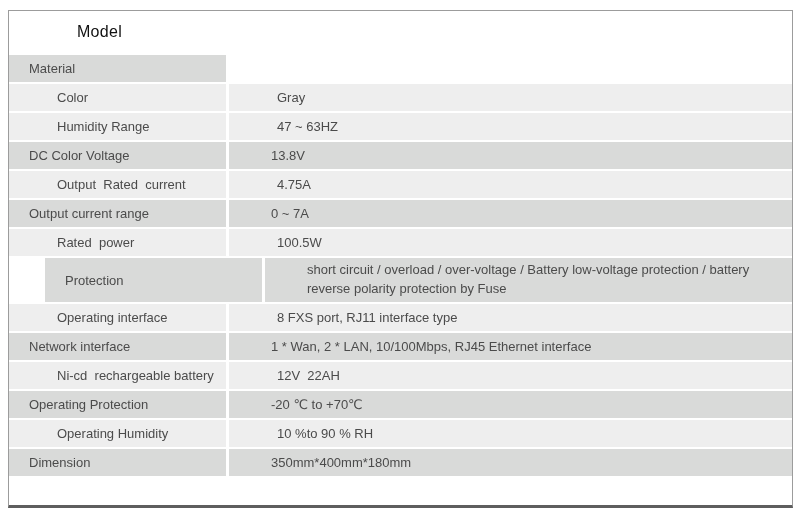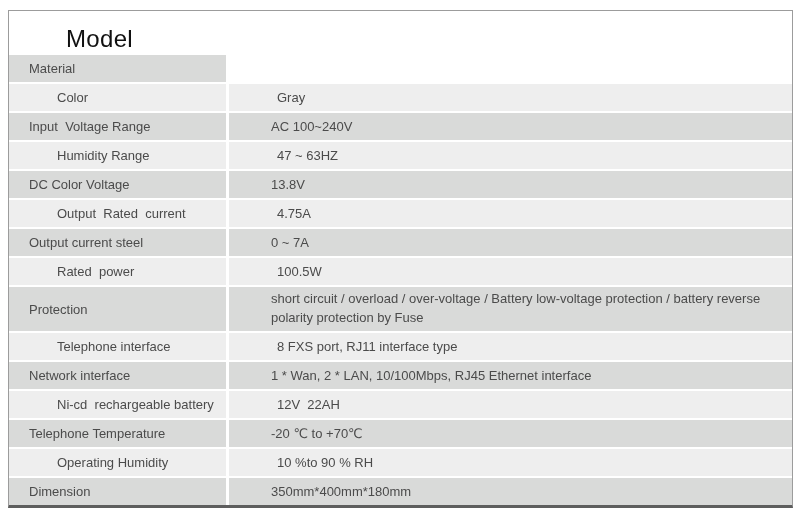--- a/index.html
+++ b/index.html
@@ -31,35 +31,35 @@
   }
   .hdr {
     display: grid;
     grid-template-columns: 217px 1fr;
     column-gap: 3px;
     min-height: 42px;
     background: #ffffff;
   }
   .hdr .cell {
     display: flex;
-    align-items: flex-end;
+    align-items: center;
     justify-content: center;
     background: #ffffff;
-    font-size: 24px;
+    font-size: 16px;
     color: #111111;
     letter-spacing: 0.3px;
   }
   .hdr .cell > span { position: relative; left: -18px; }
   .row {
     display: grid;
     grid-template-columns: 217px 1fr;
     column-gap: 3px;
     min-height: 27px;
   }
-  .row.tall { min-height: 44px; }
+  .row.tall { min-height: 44px; margin-left: 36px; }
   .cellb {
     display: flex;
     align-items: center;
     font-size: 13px;
     color: #4b4b4b;
     white-space: pre-wrap;
     box-sizing: border-box;
   }
   .row .label { padding-left: 20px; }
   .row .value { padding-left: 42px; padding-right: 16px; }
@@ -81,72 +81,68 @@
 
     <div class="row dark">
       <div class="cellb label">Material</div>
     </div>
 
     <div class="row light">
       <div class="cellb label">Color</div>
       <div class="cellb value">Gray</div>
     </div>
 
-    <div class="row dark">
-      <div class="cellb label">Input  Voltage Range</div>
-      <div class="cellb value">AC 100~240V</div>
-    </div>
 
     <div class="row light">
       <div class="cellb label">Humidity Range</div>
       <div class="cellb value">47 ~ 63HZ</div>
     </div>
 
     <div class="row dark">
       <div class="cellb label">DC Color Voltage</div>
       <div class="cellb value">13.8V</div>
     </div>
 
     <div class="row light">
       <div class="cellb label">Output  Rated  current</div>
       <div class="cellb value">4.75A</div>
     </div>
 
     <div class="row dark">
-      <div class="cellb label">Output current steel</div>
+      <div class="cellb label">Output current range</div>
       <div class="cellb value">0 ~ 7A</div>
     </div>
 
     <div class="row light">
       <div class="cellb label">Rated  power</div>
       <div class="cellb value">100.5W</div>
     </div>
 
     <div class="row dark tall">
       <div class="cellb label">Protection</div>
       <div class="cellb value">short circuit / overload / over-voltage / Battery low-voltage protection / battery reverse polarity protection by Fuse</div>
     </div>
 
     <div class="row light">
-      <div class="cellb label">Telephone interface</div>
+      <div class="cellb label">Operating interface</div>
       <div class="cellb value">8 FXS port, RJ11 interface type</div>
     </div>
 
     <div class="row dark">
       <div class="cellb label">Network interface</div>
       <div class="cellb value">1 * Wan, 2 * LAN, 10/100Mbps, RJ45 Ethernet interface</div>
     </div>
 
     <div class="row light">
       <div class="cellb label">Ni-cd  rechargeable battery</div>
       <div class="cellb value">12V  22AH</div>
     </div>
 
     <div class="row dark">
-      <div class="cellb label">Telephone Temperature</div>
+      <div class="cellb label">Operating Protection</div>
       <div class="cellb value">-20 ℃ to +70℃</div>
     </div>
 
     <div class="row light">
       <div class="cellb label">Operating Humidity</div>
       <div class="cellb value">10 %to 90 % RH</div>
     </div>
 
     <div class="row dark">
       <div class="cellb label">Dimension</div>

